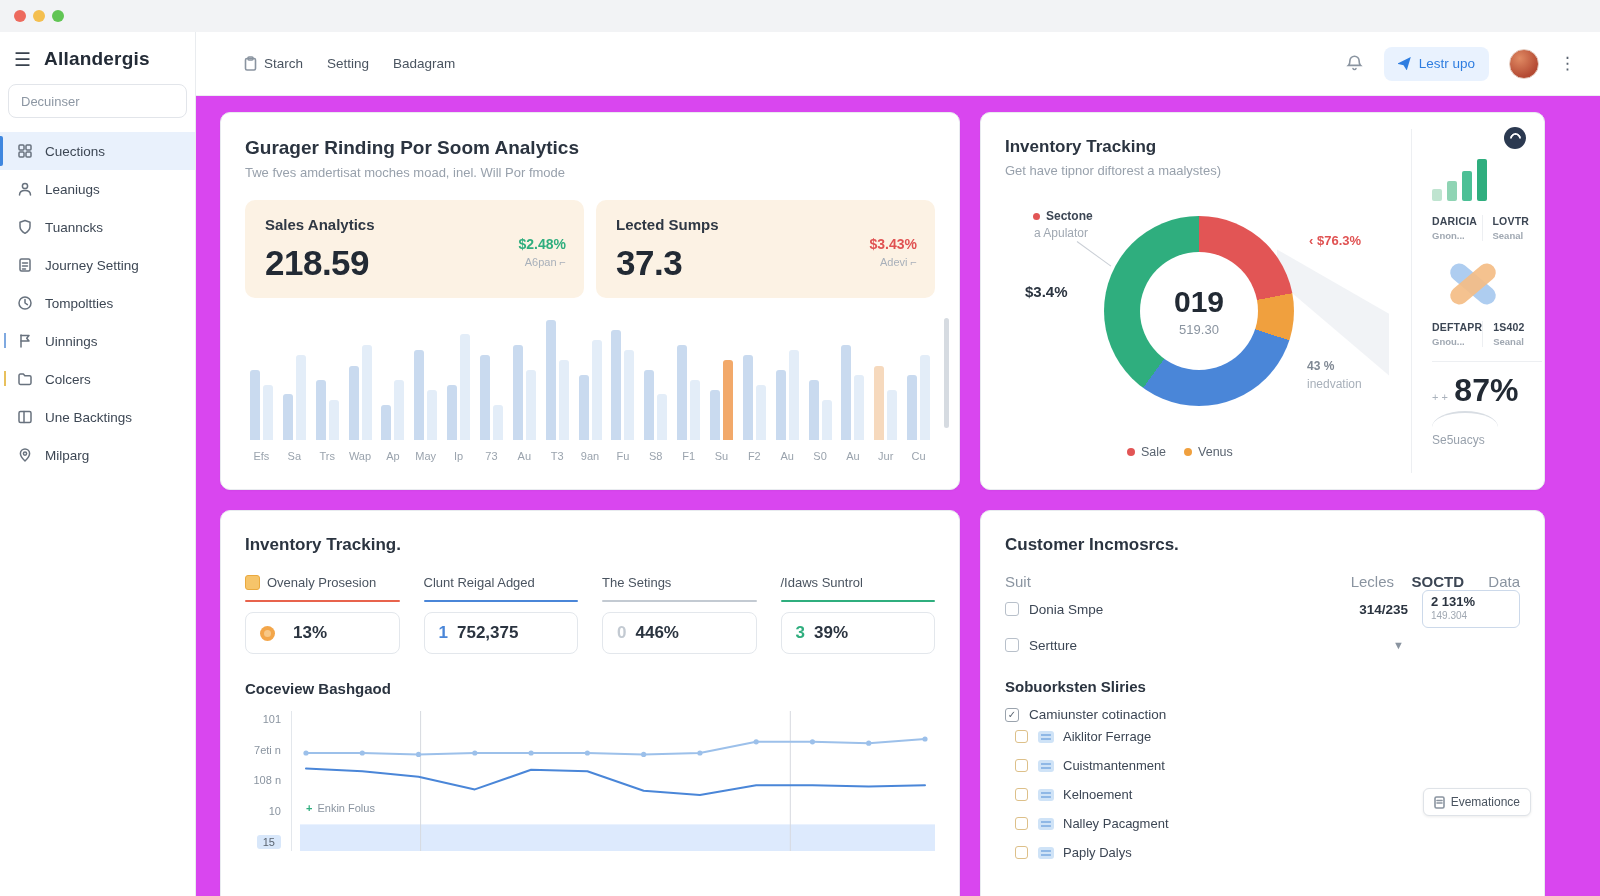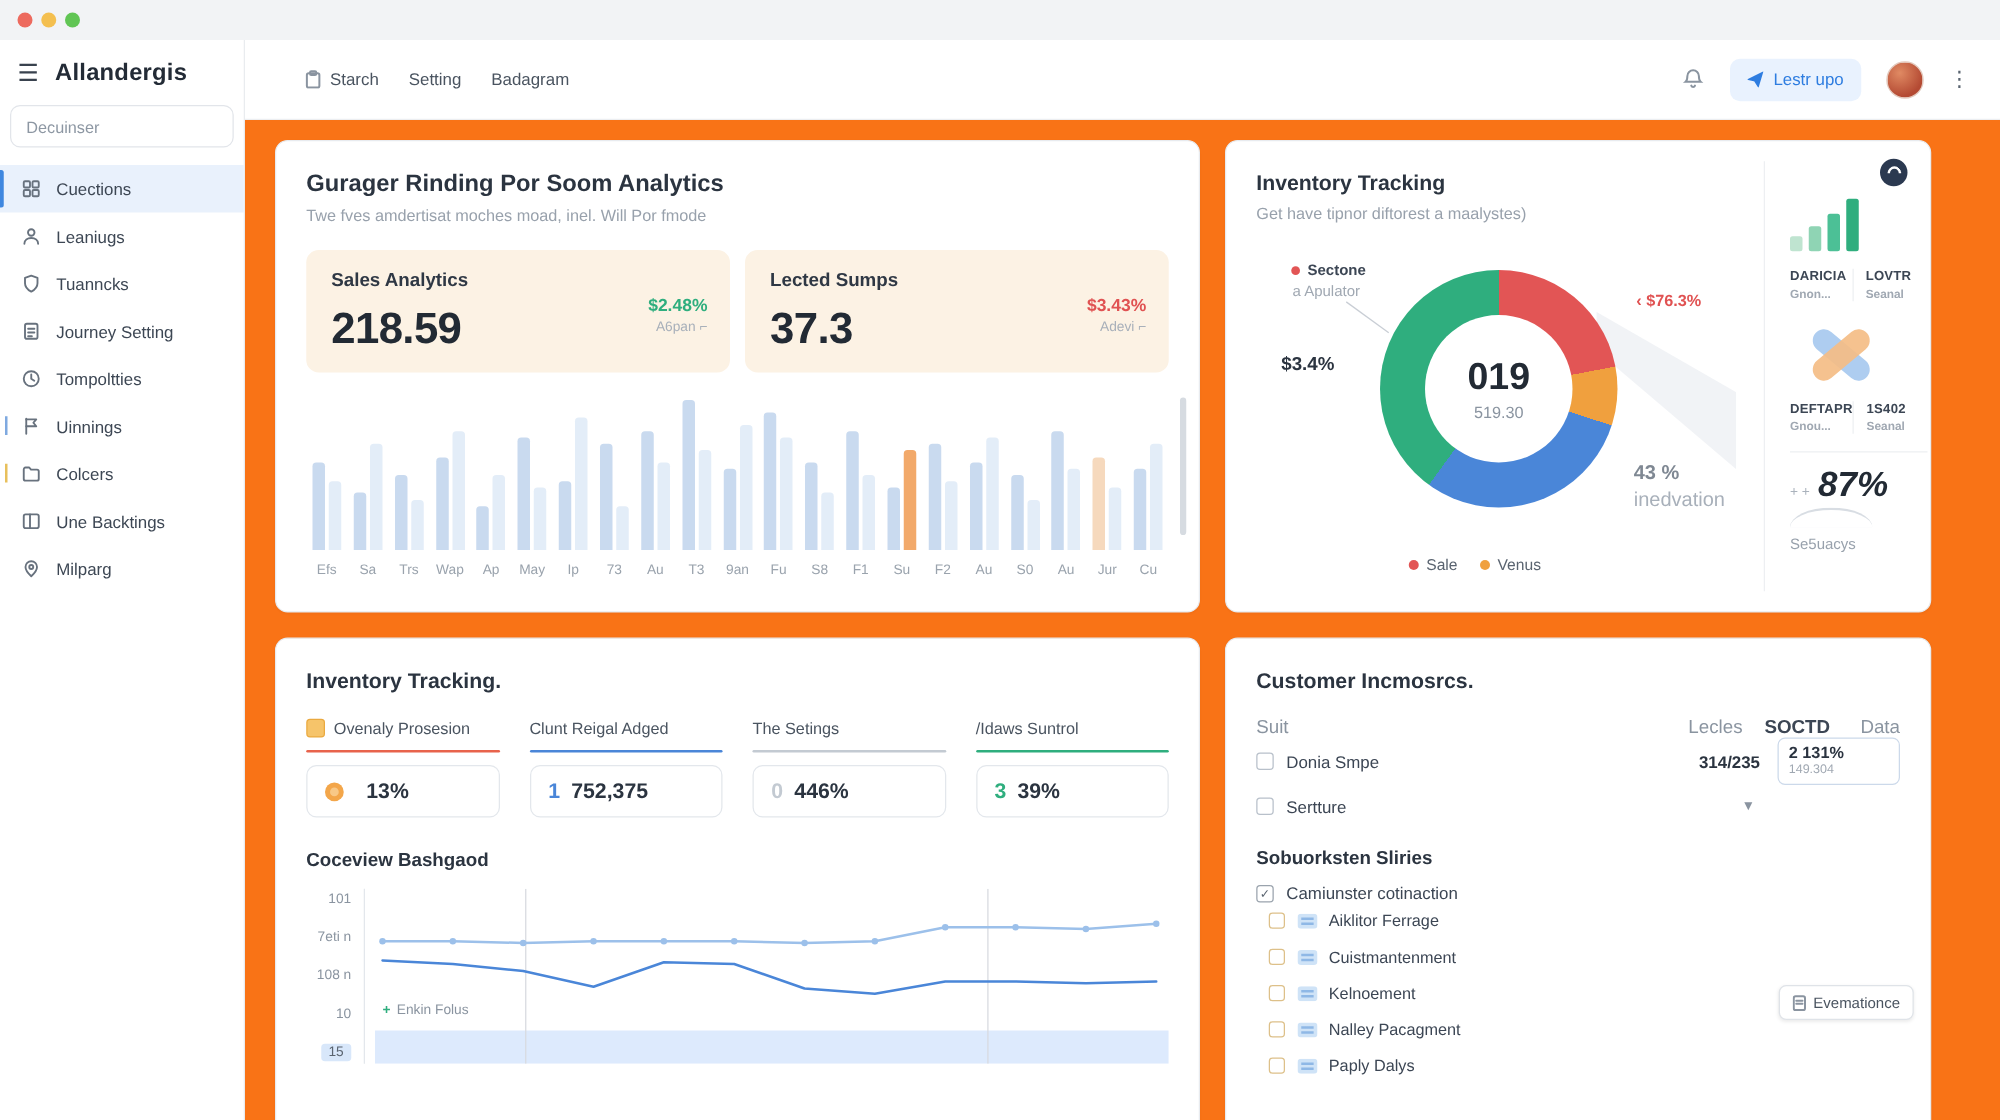--- a/index.html
+++ b/index.html
@@ -37,21 +37,21 @@
   .icon-svg{display:inline-flex;}
   .icon-svg svg{stroke:#8a94a0;fill:none;stroke-width:1.6;stroke-linecap:round;}
   .top-link{display:flex;align-items:center;gap:7px;margin-left:24px;font-size:13.5px;color:#4a5460;cursor:pointer;}
   .tb-spacer{flex:1;}
   .tb-right{display:flex;align-items:center;gap:20px;}
   .pill-btn{height:34px;background:#e9f2fe;border-radius:8px;display:flex;align-items:center;gap:8px;padding:0 14px;color:#2e7de0;font-size:13.5px;font-weight:400;cursor:pointer;}
   .avatar{width:28px;height:28px;border-radius:50%;background:radial-gradient(circle at 35% 30%,#e08a63,#b44a33 70%);border:1px solid #e3c9bd;cursor:pointer;}
   .kebab{font-size:17px;color:#5a6470;cursor:pointer;}
 
   
-  .main{flex:1;background:#f97316;position:relative;overflow:hidden;}
+  .main{flex:1;background:#d946ef;position:relative;overflow:hidden;}
   .card{position:absolute;background:#fff;border:1px solid #e8ebef;border-radius:10px;box-shadow:0 1px 2px rgba(16,24,40,.04);box-sizing:border-box;padding:24px;}
   .card-title{font-size:19px;font-weight:700;color:#2b3440;}
   .card-title.sm{font-size:17px;}
   .card-sub{font-size:13px;color:#98a1ac;margin-top:6px;}
 
   #card-sales{left:24px;top:16px;width:740px;height:378px;}
   #card-inventory{left:784px;top:16px;width:565px;height:378px;}
   #card-metrics{left:24px;top:414px;width:740px;height:420px;}
   #card-customers{left:784px;top:414px;width:565px;height:420px;}
 
@@ -82,42 +82,42 @@
   .donut-big{font-size:30px;font-weight:700;color:#222a34;}
   .donut-sub{font-size:13px;color:#8a94a0;margin-top:3px;}
   .callout{position:absolute;left:52px;top:96px;font-size:12px;}
   .callout-t{color:#3c4654;display:flex;align-items:center;gap:6px;font-weight:600;}
   .callout-dot{width:7px;height:7px;border-radius:50%;background:#e25555;display:inline-block;}
   .callout-s{color:#a0a8b2;margin-top:3px;margin-left:1px;}
   .callout-line{position:absolute;left:96px;top:128px;width:42px;height:1px;background:#c9ced5;transform:rotate(36deg);transform-origin:left center;}
   .left-val{position:absolute;left:44px;top:170px;font-size:15px;font-weight:700;color:#2b3440;}
   .right-delta{position:absolute;left:328px;top:120px;font-size:13px;font-weight:700;color:#e05252;}
   .beam{position:absolute;left:296px;top:128px;width:112px;height:140px;background:#eef1f5;clip-path:polygon(0 6%,100% 52%,100% 96%,0 28%);opacity:.85;}
-  .note{position:absolute;left:326px;top:257px;font-size:16px;}
+  .note{position:absolute;left:326px;top:246px;font-size:12px;}
   .note-v{color:#7f8893;font-weight:700;}
   .note-l{color:#a8b0ba;margin-top:4px;}
   .donut-legend{position:absolute;left:146px;top:332px;display:flex;gap:18px;}
   .legend-item{display:flex;align-items:center;gap:6px;font-size:12.5px;color:#5a6470;}
   .legend-dot{width:8px;height:8px;border-radius:50%;display:inline-block;}
 
   .side-panel{position:absolute;left:430px;top:16px;bottom:16px;width:110px;border-left:1px solid #edeff2;padding:26px 0 0 20px;}
   .mini-bars{display:flex;align-items:flex-end;gap:5px;height:46px;width:66px;margin-bottom:14px;}
   .mini-bars span{width:10px;border-radius:2px;}
   .sp-row{display:flex;margin-bottom:2px;}
   .sp-col{flex:1;}
   .sp-col + .sp-col{border-left:1px solid #edeff2;padding-left:10px;}
   .sp-title{font-size:10.5px;font-weight:700;color:#3c4654;letter-spacing:.2px;}
   .sp-sub{font-size:9.5px;color:#a0a8b2;margin-top:3px;font-weight:bold;}
   .plaster{position:relative;width:80px;height:62px;margin:12px 0 6px;}
   .strip{position:absolute;left:14px;top:22px;width:54px;height:18px;border-radius:9px;}
   .strip.blue{background:#aecdf0;transform:rotate(40deg);}
   .strip.orange{background:#f4bd86;transform:rotate(-40deg);opacity:.92;}
   .sp-divider{border-top:1px solid #edeff2;margin:14px 0 10px;}
   .big-prefix{font-size:11px;color:#aab2bc;}
-  .big-pct{font-size:28px;font-weight:700;color:#222a34;display:inline-block;margin-left:2px;font-style:italic;}
+  .big-pct{font-size:32px;font-weight:700;color:#222a34;display:inline-block;margin-left:2px;}
   .swoosh{width:66px;height:14px;border-top:2px solid #d8dde3;border-radius:50% 50% 0 0/100% 100% 0 0;margin:2px 0 6px;}
   .big-label{font-size:12px;color:#98a1ac;}
 
   
   .metrics-row{display:flex;gap:24px;margin-top:18px;}
   .metric{flex:1;}
   .metric-label{display:flex;align-items:center;gap:7px;font-size:13px;color:#4a5460;height:18px;}
   .metric-flag{width:13px;height:13px;border-radius:3px;background:#f6c46a;border:1px solid #eaa93f;flex:none;}
   .metric-underline{height:2px;border-radius:1px;margin:9px 0 10px;background:#e0e4e9;}
   .metric-box{height:42px;border:1px solid #e3e7ec;border-radius:8px;display:flex;align-items:center;gap:9px;padding:0 14px;box-sizing:border-box;font-size:17px;font-weight:600;color:#2b3440;background:#fff;}

